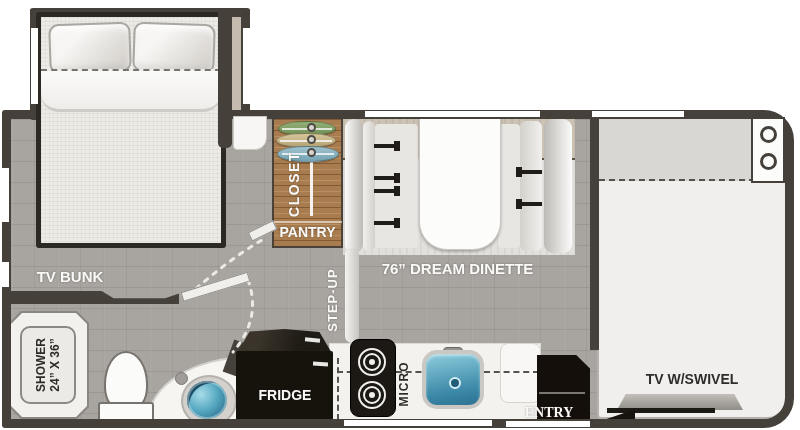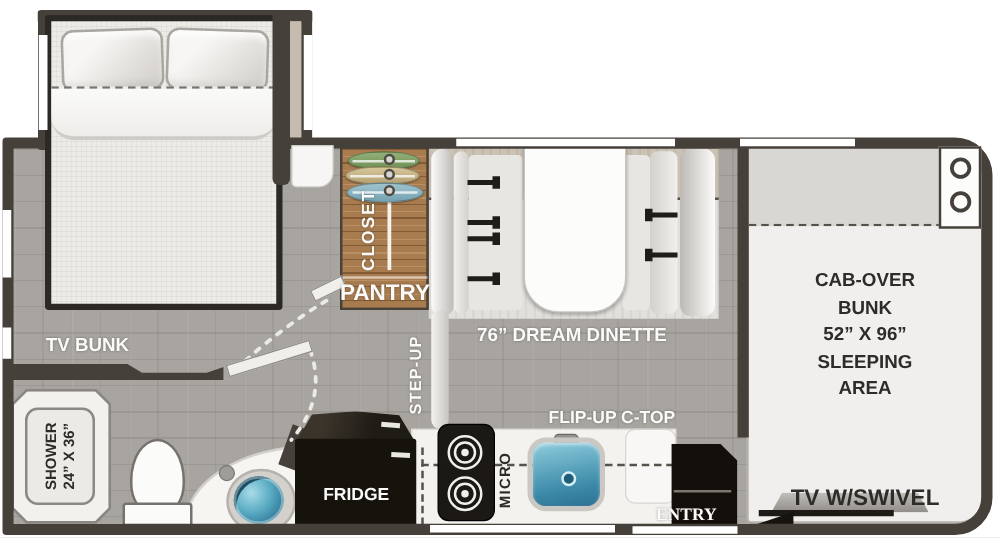--- a/index.html
+++ b/index.html
@@ -96,21 +96,21 @@
               background-image:repeating-linear-gradient(180deg, rgba(60,30,5,.35) 0 1px, transparent 1px 6px, rgba(255,230,190,.18) 6px 7px, transparent 7px 11px);"></div>
   <div class="furn" style="left:310px;top:124px;width:3px;height:92px;background:#f4f3f0;"></div>
   <div class="hanger furn" style="left:278px;top:121px;width:56px;height:13px;background:linear-gradient(#93b077,#6f8f55);border:1px solid rgba(0,0,0,.25);"></div>
   <div class="hanger furn" style="left:276px;top:133px;width:58px;height:13px;background:linear-gradient(#d6c79b,#b3a071);border:1px solid rgba(0,0,0,.25);"></div>
   <div class="hanger furn" style="left:277px;top:146px;width:60px;height:14px;background:linear-gradient(#9fc3cd,#74a3b2);border:1px solid rgba(0,0,0,.25);"></div>
   <div class="hook" style="left:307px;top:123px;"></div>
   <div class="hook" style="left:307px;top:135px;"></div>
   <div class="hook" style="left:307px;top:148px;"></div>
   <div class="furn" style="left:274px;top:221px;width:68px;height:2px;background:rgba(255,255,255,.55);"></div>
   <div class="vlbl w" style="left:294px;top:184px;font-size:14px;letter-spacing:1.5px;">CLOSET</div>
-  <div class="lbl w" style="left:272px;top:224px;width:71px;font-size:18px;text-align:right;">PANTRY</div>
+  <div class="lbl w" style="left:272px;top:224px;width:71px;font-size:14px;">PANTRY</div>
 
   <div class="furn" style="left:345px;top:248px;width:14px;height:95px;border-radius:7px;background:linear-gradient(90deg,#f4f3f1,#c8c5c0);"></div>
   <div class="vlbl w" style="left:332px;top:300px;font-size:13px;letter-spacing:1px;">STEP-UP</div>
 
   <div class="bed">
     <div class="pillow" style="left:8px;top:6px;transform:rotate(-2deg);"></div>
     <div class="pillow" style="left:92px;top:6px;transform:rotate(2deg);"></div>
     <div class="sheet"></div>
   </div>
   <div class="lbl w" style="left:20px;top:268px;width:100px;font-size:15px;">TV BUNK</div>
@@ -147,21 +147,20 @@
   </svg>
   <div class="doorleaf" style="left:182px;top:292px;width:68px;height:8px;transform:rotate(-17deg);transform-origin:left center;"></div>
   <div class="doorleaf" style="left:250px;top:232px;width:26px;height:8px;transform:rotate(-26deg);transform-origin:left center;"></div>
   <div class="wall" style="left:228px;top:341px;width:15px;height:34px;transform:rotate(20deg);z-index:3;"></div>
 
   <div class="zone" style="left:329px;top:343px;width:212px;height:77px;background:#f3f2ef;border:1px solid #dedbd6;box-sizing:border-box;"></div>
   <div class="zone" style="left:500px;top:343px;width:39px;height:58px;background:#f8f7f5;border:1px solid #d8d5d0;border-radius:8px;z-index:3;"></div>
   <div class="dash-h" style="left:337px;top:371px;width:251px;"></div>
   <div class="dash-v" style="left:337px;top:358px;height:62px;"></div>
   <div class="dash-v" style="left:587px;top:373px;height:47px;"></div>
-  <div class="lbl w" style="left:417px;top:325px;width:145px;font-size:14px;">FLIP-UP C-TOP</div>
 
   <div class="furn" style="left:236px;top:329px;width:97px;height:26px;
               clip-path:polygon(0 100%,14% 10%,50% 0,86% 12%,100% 100%);
               background:linear-gradient(105deg,#3a342a 25%,#1f1b15 65%);z-index:4;"></div>
   <div class="furn" style="left:236px;top:351px;width:97px;height:72px;background:#16120c;border-radius:2px;z-index:4;"></div>
   <div class="furn" style="left:305px;top:338px;width:15px;height:4px;background:#e9e7e2;transform:rotate(5deg);z-index:5;"></div>
   <div class="furn" style="left:313px;top:362px;width:15px;height:4px;background:#e9e7e2;transform:rotate(3deg);z-index:5;"></div>
   <div class="lbl w" style="left:238px;top:387px;width:94px;font-size:14px;z-index:7;">FRIDGE</div>
 
   <div class="furn" style="left:350px;top:339px;width:44px;height:76px;background:#1c1914;border:1px solid #000;border-radius:9px;z-index:4;">
@@ -185,28 +184,21 @@
 
   <div class="wall" style="left:590px;top:117px;width:9px;height:233px;"></div>
   <div class="zone" style="left:597px;top:113px;width:190px;height:306px;background:#f0efed;border:2px solid #b5b2ae;
               box-sizing:border-box;border-radius:4px 20px 20px 4px;">
     <div style="position:absolute;left:0;top:0;width:100%;height:64px;background:#d9d7d4;
                 border-bottom:2px dashed #55514b;border-radius:4px 18px 0 0;"></div>
   </div>
   <div class="zone" style="left:751px;top:117px;width:34px;height:66px;background:#fcfcfb;border:2px solid #45403a;box-sizing:border-box;z-index:5;"></div>
   <div class="circ" style="left:760px;top:126px;width:17px;height:17px;z-index:6;"></div>
   <div class="circ" style="left:760px;top:153px;width:17px;height:17px;z-index:6;"></div>
-  <div class="lbl d" style="left:612px;top:214px;width:160px;font-size:15px;line-height:21.5px;white-space:normal;">
-    <div>CAB-OVER</div>
-    <div>BUNK</div>
-    <div>52” X 96”</div>
-    <div>SLEEPING</div>
-    <div>AREA</div>
-  </div>
-  <div class="lbl d" style="left:612px;top:371px;width:160px;font-size:18px;margin-top:17px;">TV W/SWIVEL</div>
+  <div class="lbl d" style="left:612px;top:371px;width:160px;font-size:14px;">TV W/SWIVEL</div>
   <div class="furn" style="left:617px;top:394px;width:126px;height:16px;
               clip-path:polygon(7% 0,93% 0,100% 100%,0 100%);
               background:linear-gradient(#c2bfbb,#908d88);z-index:4;"></div>
   <div class="furn" style="left:607px;top:408px;width:108px;height:5px;background:#1d1a15;z-index:4;"></div>
   <div class="furn" style="left:595px;top:401px;width:40px;height:22px;background:#17130e;
               clip-path:polygon(0 100%,100% 38%,100% 100%);z-index:4;"></div>
 
   <div class="shell"></div>
   <div class="slideout"></div>
   <div class="wall" style="left:218px;top:8px;width:14px;height:140px;border-radius:0 0 5px 5px;z-index:5;"></div>

